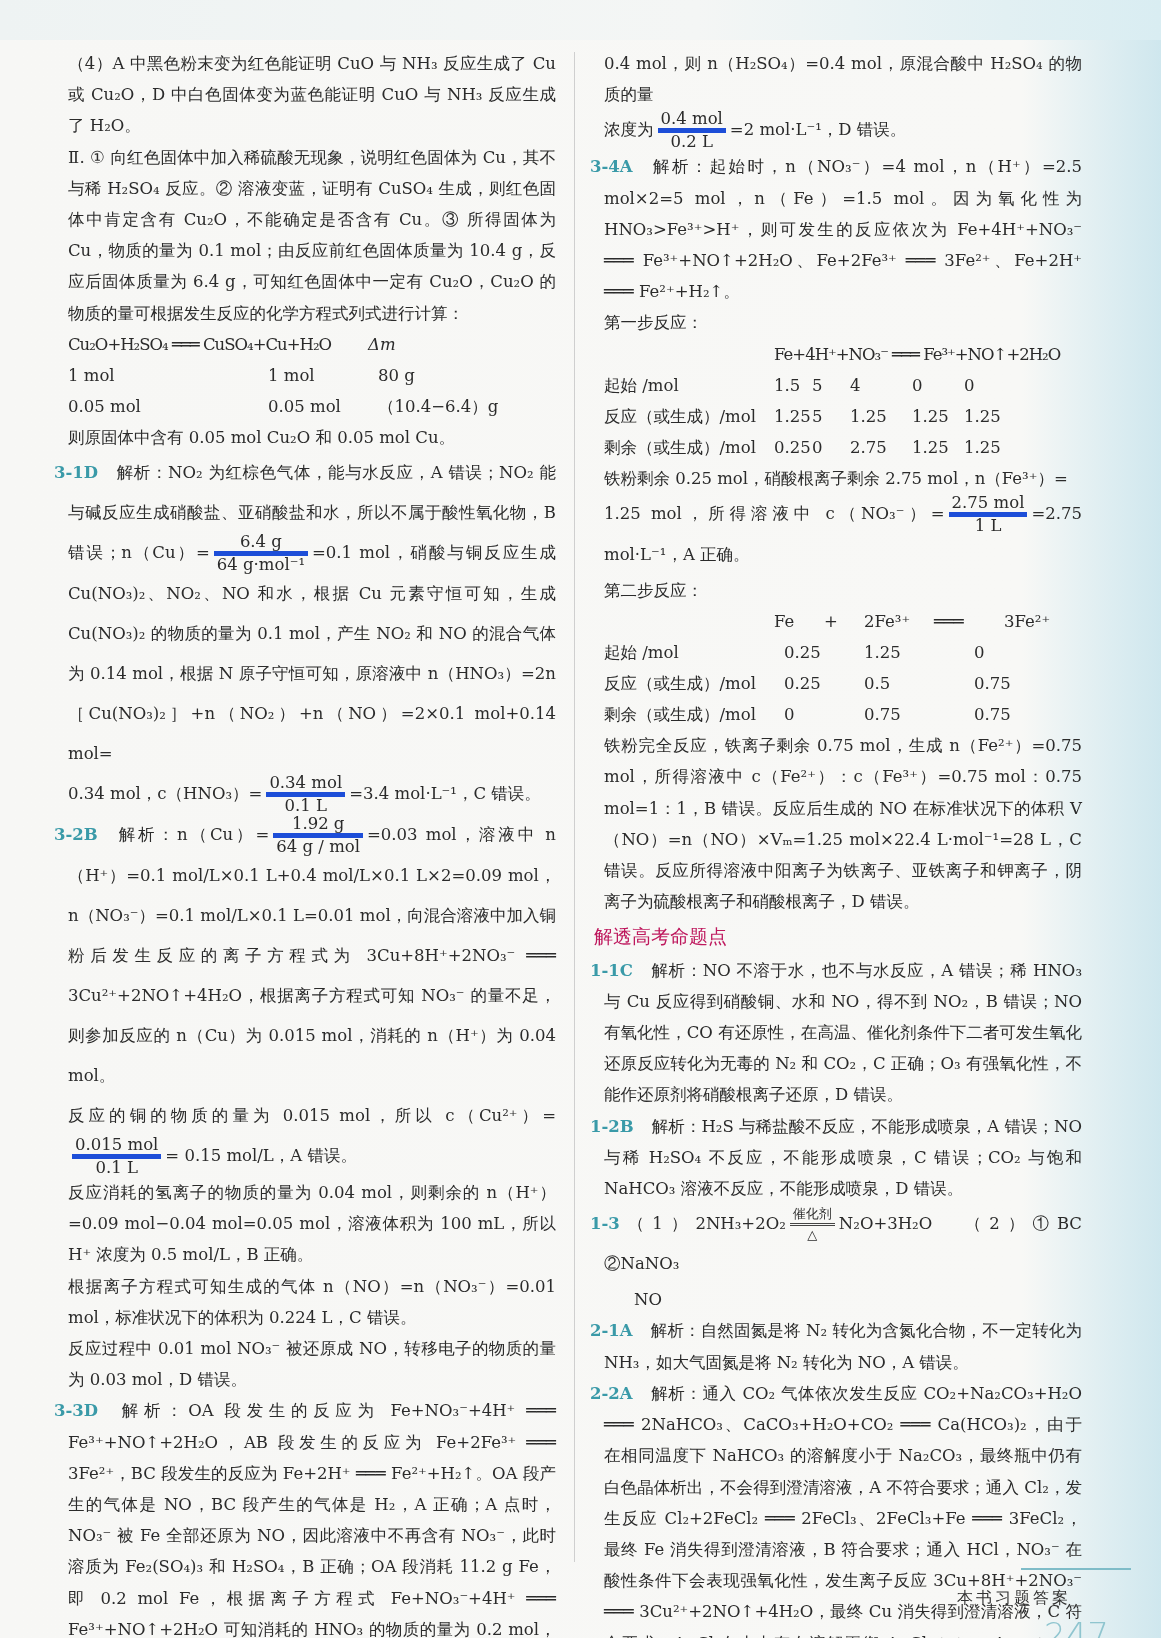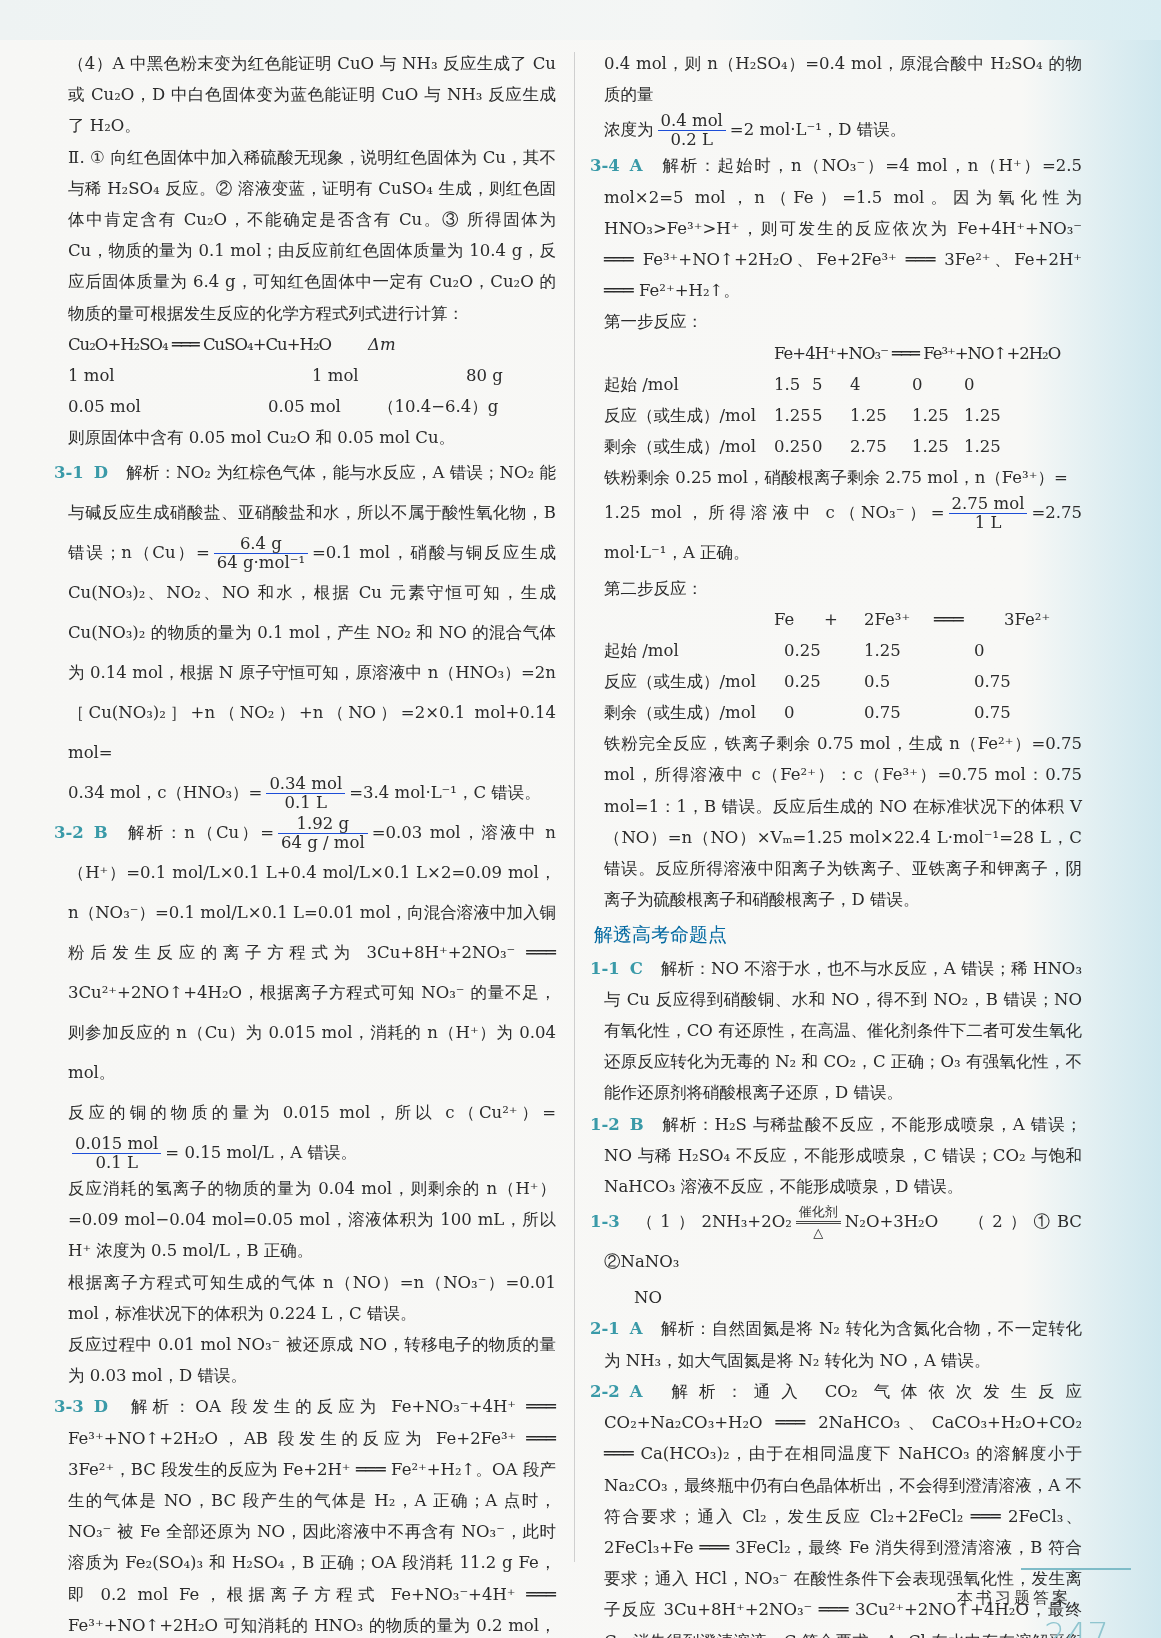--- a/index.html
+++ b/index.html
@@ -9,53 +9,53 @@
     font-family: "DejaVu Serif", "Liberation Serif", serif;
     color:#2b2b2b;
   }
   .topbar { position:absolute; left:0; top:0; width:1161px; height:40px;
     background: linear-gradient(90deg,#eef3f3 0%, #f4f6f5 60%, #d9edf2 100%); }
   .col { position:absolute; top:48px; font-size:16.5px; line-height:31.2px; }
   .col.left { left:68px; width:488px; }
   .col.right { left:604px; width:478px; }
   .divider { position:absolute; left:574px; top:52px; width:1px; height:1510px; background:#cfcfcf; }
   p { margin:0; text-align:justify; }
-  .qnum { color:#3a9aa8; font-weight:bold; margin-left:-14px; margin-right:10px; }
+  .qnum { color:#3a9aa8; font-weight:bold; margin-left:-14px; }
   .ans { color:#3a9aa8; font-weight:bold; margin-right:18px; }
   .jx { font-weight:normal; }
   .i { font-style:italic; }
   .frac { display:inline-block; vertical-align:middle; text-align:center; margin:0 4px; line-height:18px; }
-  .frac .n { display:block; border-bottom:1px solid #1d4ed8; padding:0 3px; }
+  .frac .n { display:block; border-bottom:5px solid #1d4ed8; padding:0 3px; }
   .frac .d { display:block; padding:0 3px; }
   .tall { line-height:40px; }
   .tbl { display:grid; line-height:31px; }
   .tbl span { white-space:nowrap; }
   .t1 { grid-template-columns:170px 38px 38px 62px 52px 52px; }
   .eqrow { padding-left:170px; }
-  .section-title { font-family:"DejaVu Sans","Liberation Sans",sans-serif; font-size:19px; margin:4px 0 2px -10px; color:#0369a1; }
+  .section-title { font-family:"DejaVu Sans","Liberation Sans",sans-serif; font-size:19px; margin:4px 0 2px -10px; color:#be185d; }
   .footer { position:absolute; right:90px; top:1588px; font-size:16px; letter-spacing:3px; color:#333;text-align:right; }
   .pgnum { position:absolute; right:52px; top:1570px; font-family:"DejaVu Sans","Liberation Sans",sans-serif; font-size:34px; color:#8fc5cf; font-weight:300;margin-top:45px; }
   .footline { position:absolute; right:30px; top:1568px; width:110px; height:2px; background:#7fbcc8; }
   .eq { letter-spacing:-1px; }
 </style>
 </head>
 <body>
 
 <div class="topbar"></div>
 <div class="divider"></div>
 
 <div class="col left">
   <p>（4）A 中黑色粉末变为红色能证明 CuO 与 NH₃ 反应生成了 Cu 或 Cu₂O，D 中白色固体变为蓝色能证明 CuO 与 NH₃ 反应生成了 H₂O。</p>
   <p>Ⅱ. ① 向红色固体中加入稀硫酸无现象，说明红色固体为 Cu，其不与稀 H₂SO₄ 反应。② 溶液变蓝，证明有 CuSO₄ 生成，则红色固体中肯定含有 Cu₂O，不能确定是否含有 Cu。③ 所得固体为 Cu，物质的量为 0.1 mol；由反应前红色固体质量为 10.4 g，反应后固体质量为 6.4 g，可知红色固体中一定有 Cu₂O，Cu₂O 的物质的量可根据发生反应的化学方程式列式进行计算：</p>
   <div>
     <div class="tbl" style="grid-template-columns:300px 180px;">
       <span class="eq">Cu₂O+H₂SO₄ ═══ CuSO₄+Cu+H₂O</span>
       <span class="i">Δm</span>
     </div>
-    <div class="tbl" style="grid-template-columns:200px 110px 170px;gap:44px;">
+    <div class="tbl" style="grid-template-columns:200px 110px 170px;">
       <span>1 mol</span>
       <span>1 mol</span>
       <span>80 g</span>
     </div>
     <div class="tbl" style="grid-template-columns:200px 110px 170px;">
       <span>0.05 mol</span>
       <span>0.05 mol</span>
       <span>（10.4−6.4）g</span>
     </div>
   </div>

